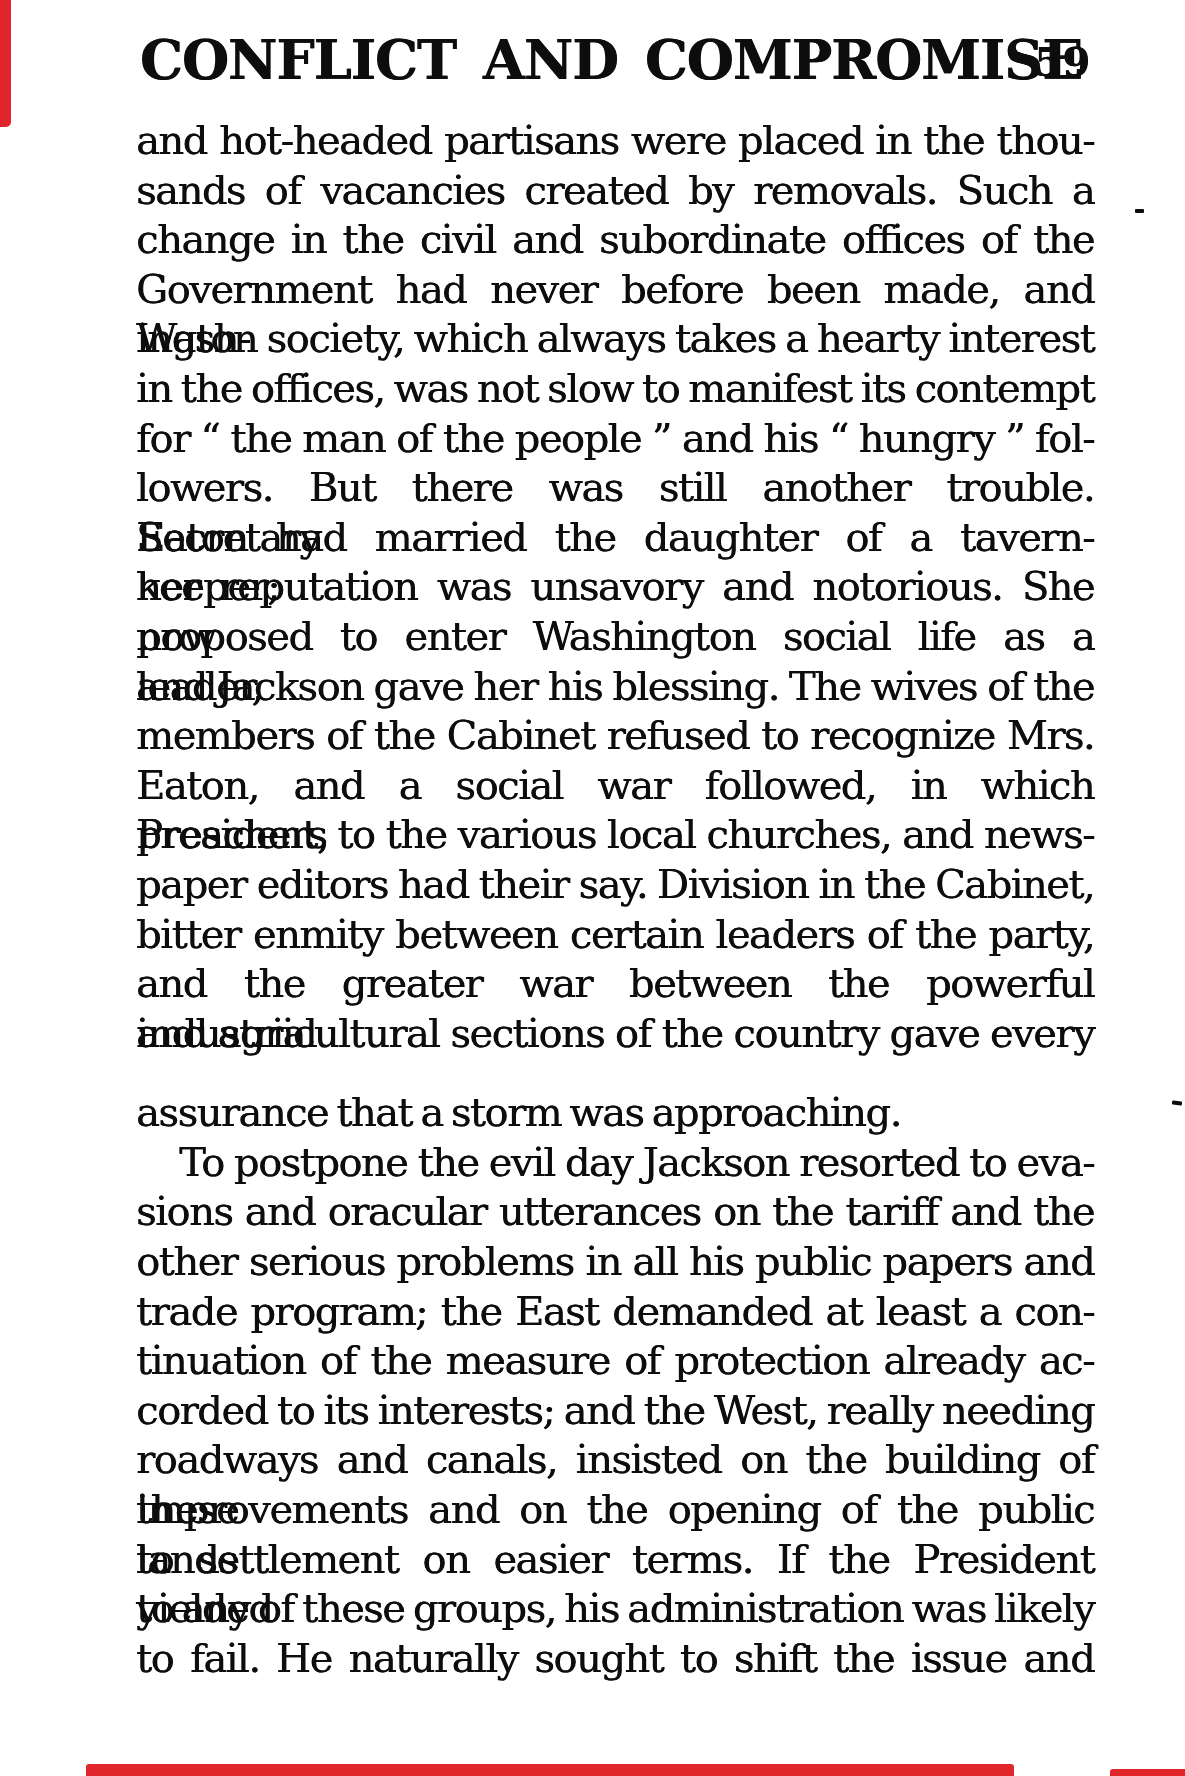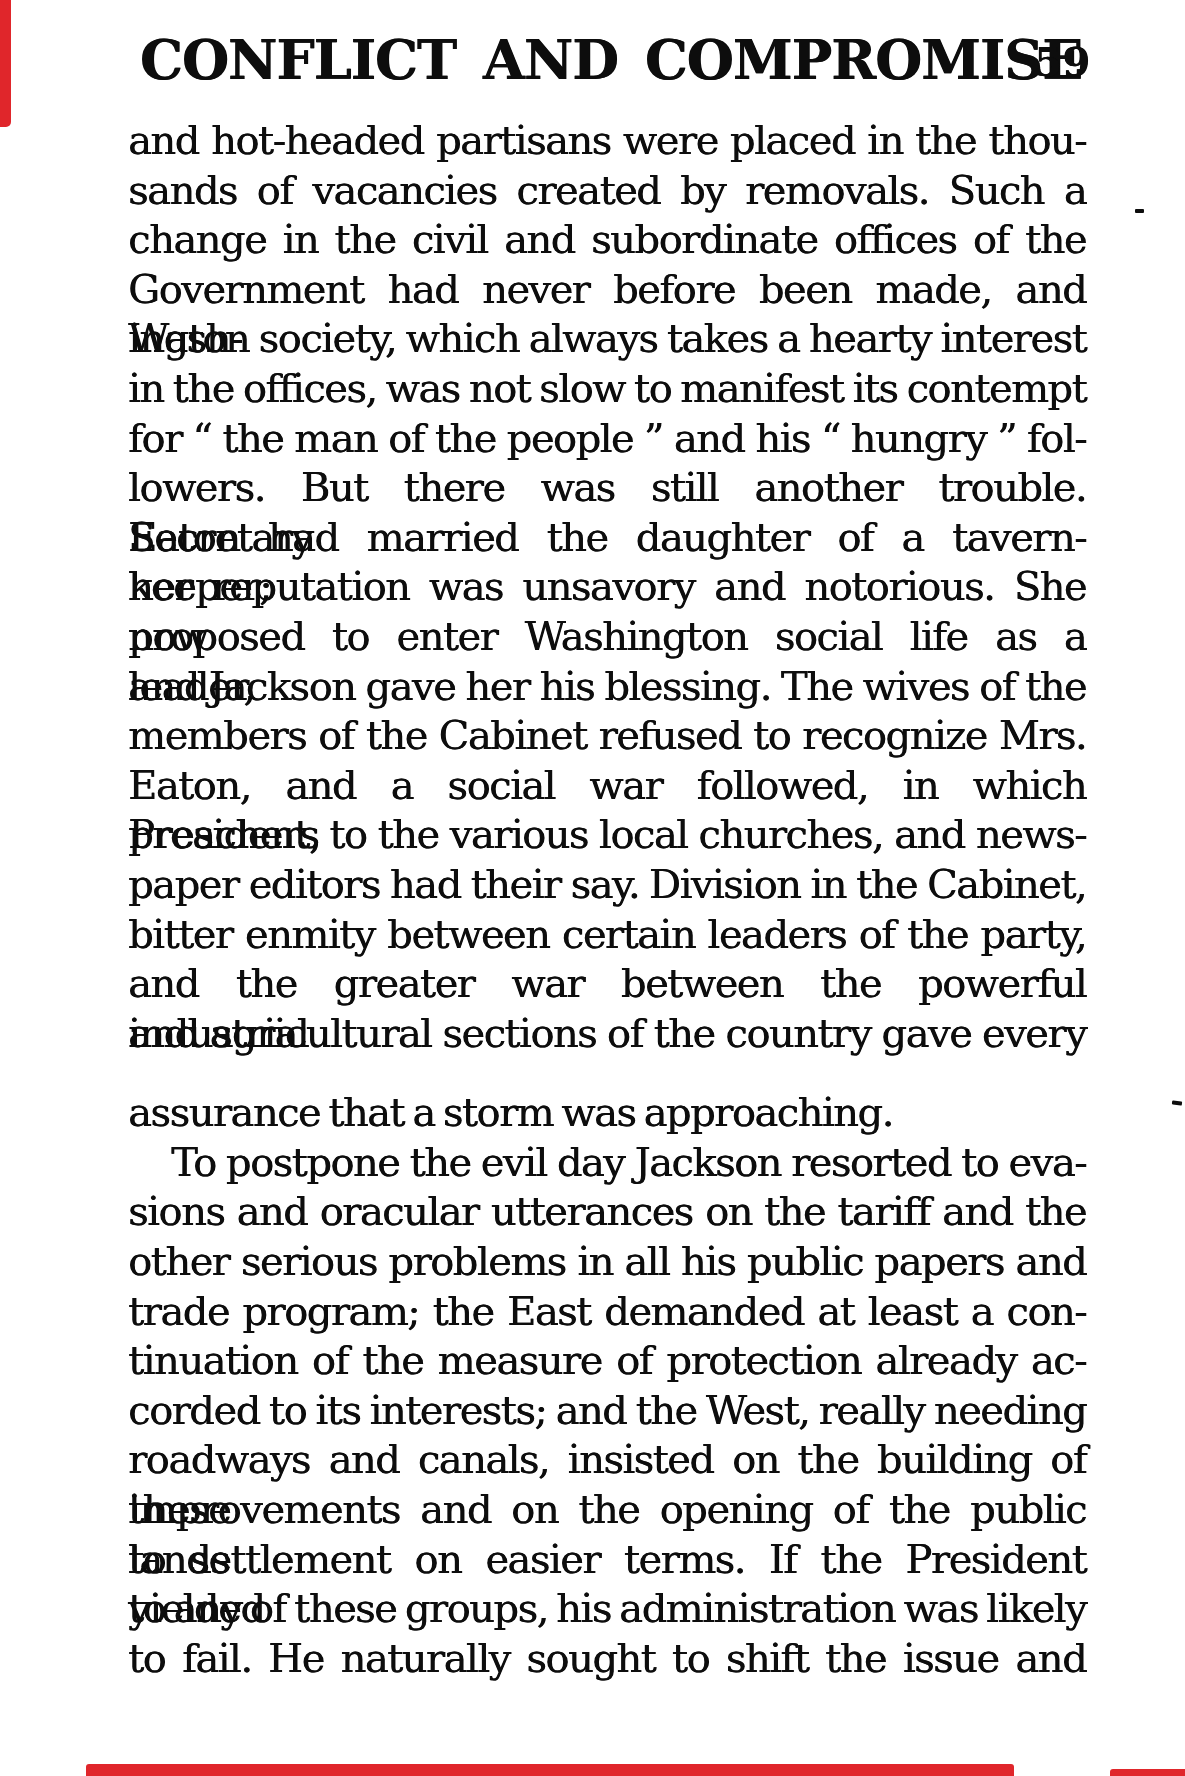--- a/index.html
+++ b/index.html
@@ -37,21 +37,21 @@
     top: 4px;
     font-weight: bold;
     font-size: 40px;
     line-height: 44px;
     text-shadow: 0.5px 0 currentColor;
   }
   
   .body-text {
     position: absolute;
     top: 116px;
-    left: 128px;
+    left: 136px;
     width: 958px;
     font-size: 40px;
     letter-spacing: -1.5px;
     word-spacing: -3px;
     text-shadow: 0.5px 0 currentColor;
   }
   .paragraph { display: block; }
   .line {
     display: block;
     height: 49.6px;

